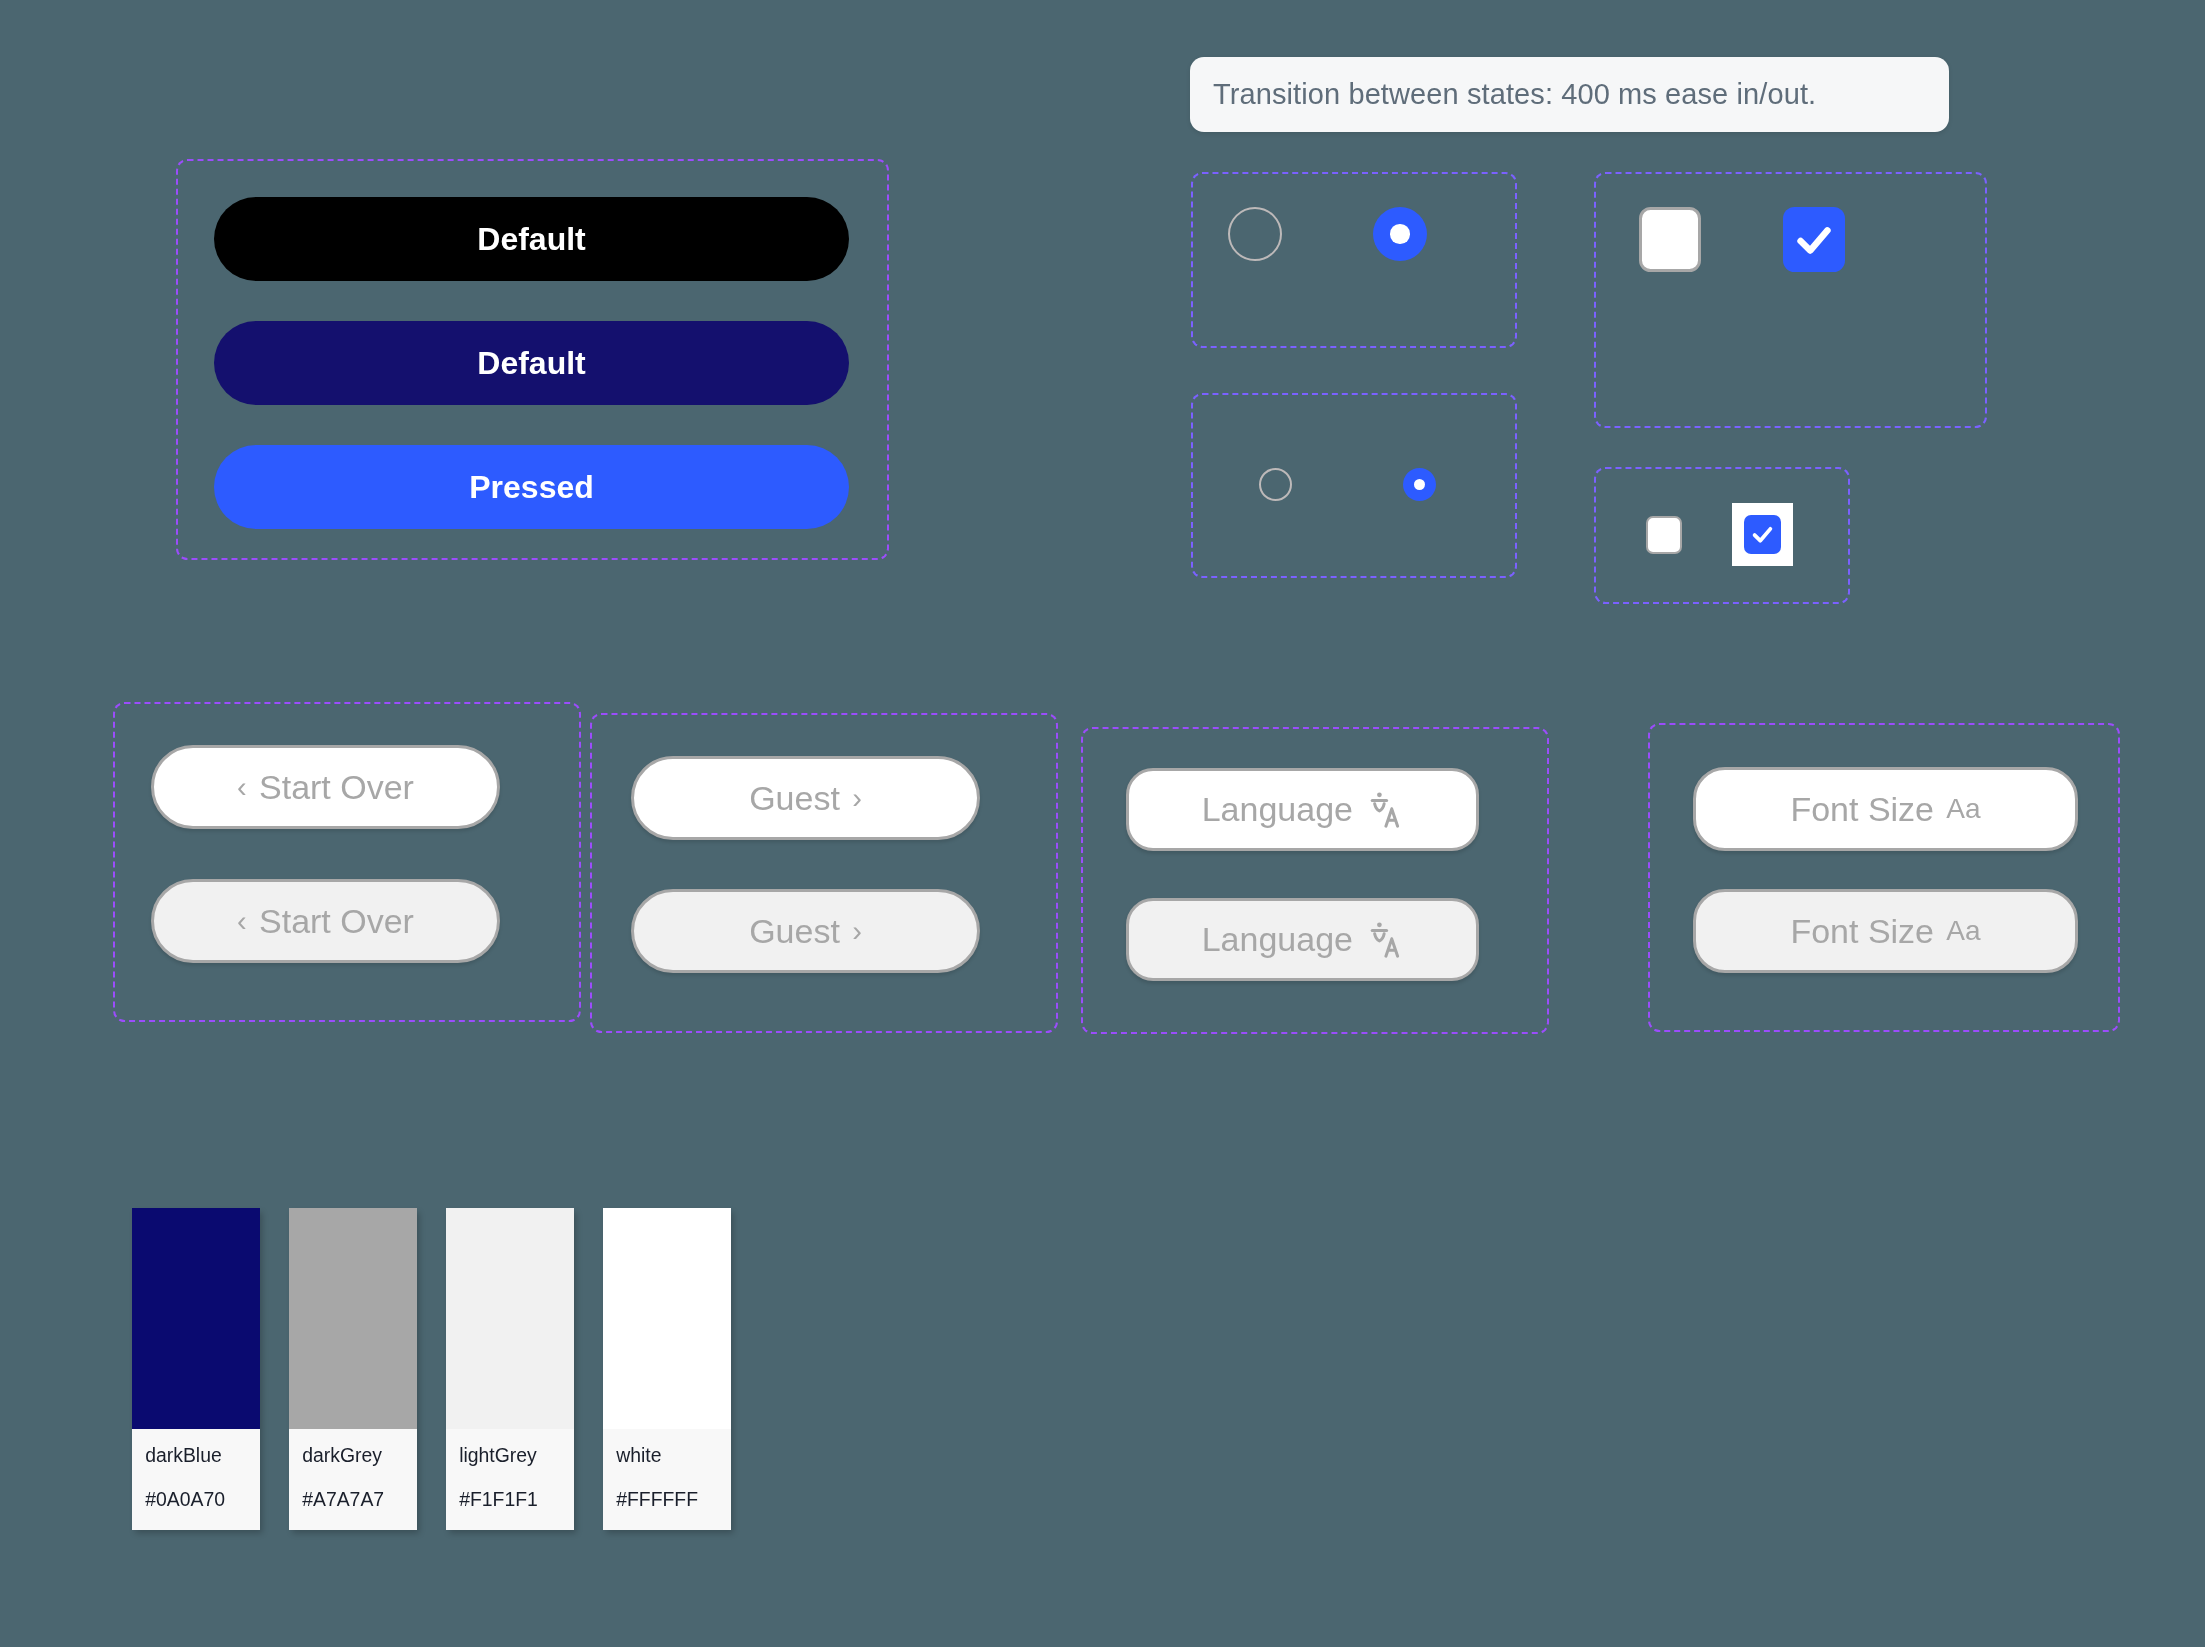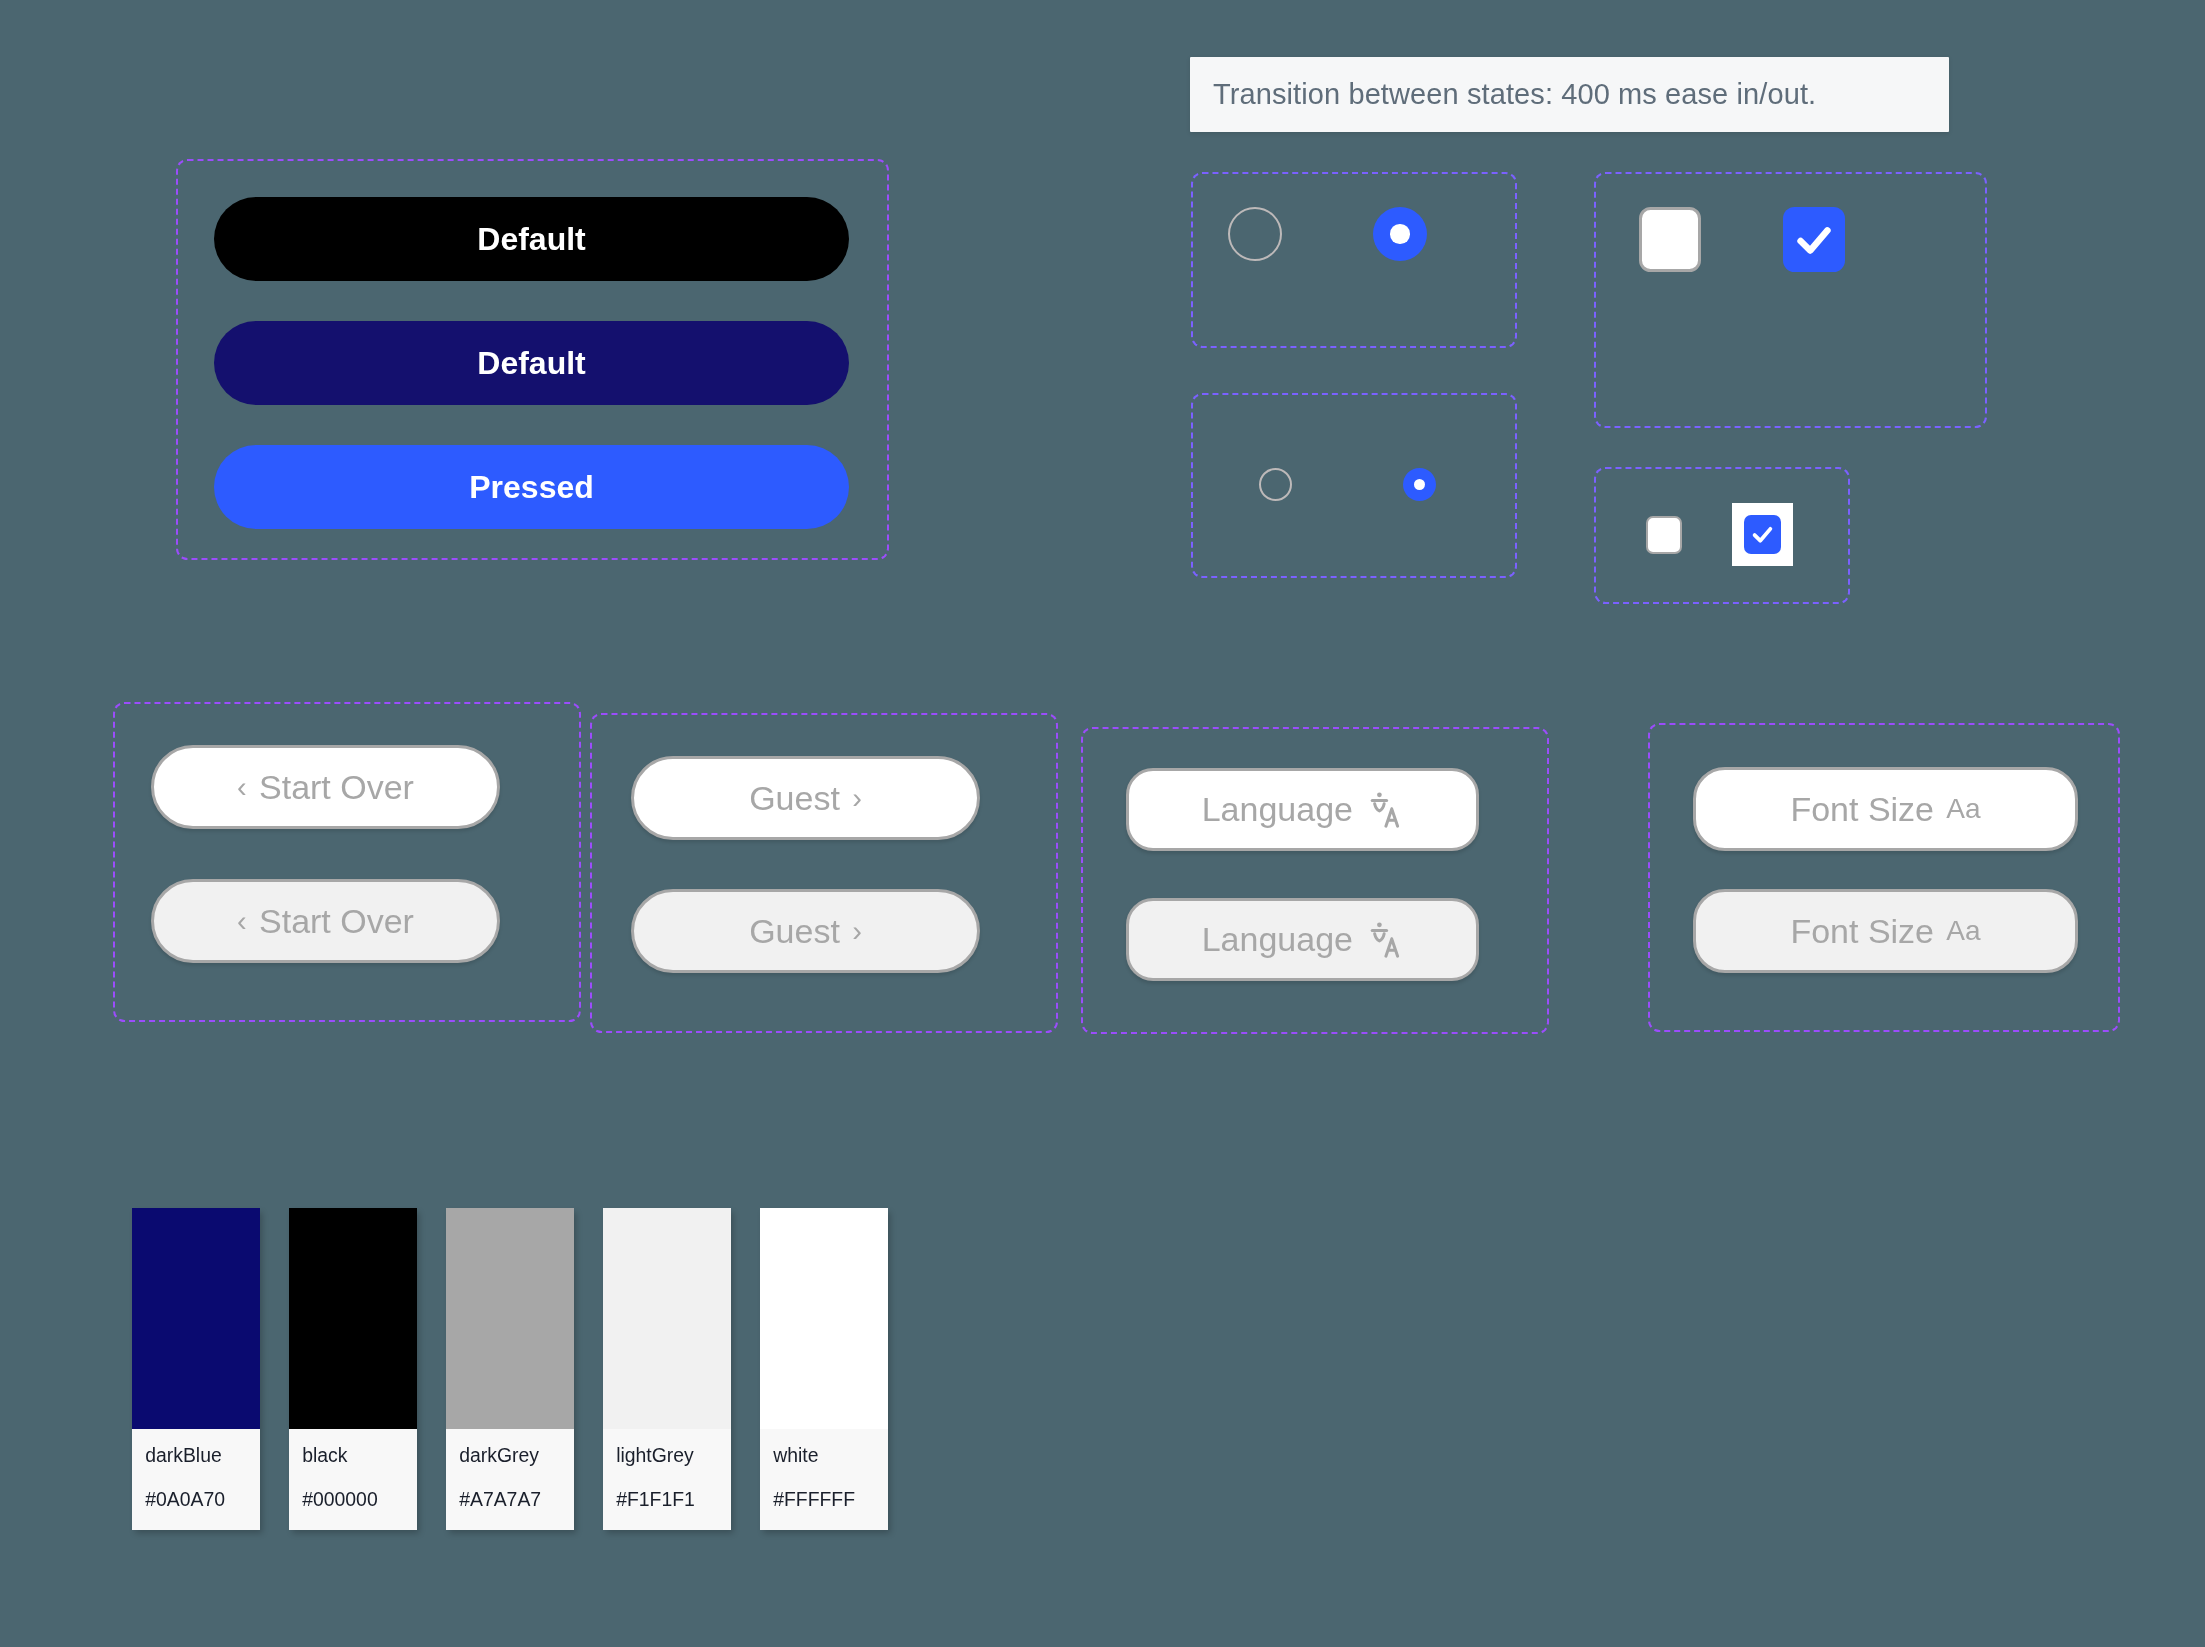--- a/index.html
+++ b/index.html
@@ -28,21 +28,21 @@
 
   
   #transition-note {
     position: absolute;
     left: 1190px;
     top: 57px;
     width: 759px;
     height: 75px;
     box-sizing: border-box;
     background: #f6f7f8;
-    border-radius: 1px;
+    border-radius: 14px;
     display: flex;
     align-items: center;
     padding-left: 23px;
     box-shadow: 0 1.3px 4.4px rgba(0,0,0,.10);
   }
   #transition-note .note-text {
     font-size: 29px;
     color: #5f6d7a;
     letter-spacing: 0.1px;
     white-space: nowrap;
@@ -291,27 +291,20 @@
   <span>Font Size</span>
   <span class="tail">Aa</span>
 </div>
 
 <div id="swatch-row">
   <div class="swatch">
     <div class="chip" style="background: rgb(10, 10, 112);"></div>
     <div class="meta">
       <span class="sw-name">darkBlue</span>
       <span class="sw-hex">#0A0A70</span>
-    </div>
-  </div>
-  <div class="swatch">
-    <div class="chip" style="background: rgb(0, 0, 0);"></div>
-    <div class="meta">
-      <span class="sw-name">black</span>
-      <span class="sw-hex">#000000</span>
     </div>
   </div>
   <div class="swatch">
     <div class="chip" style="background: rgb(167, 167, 167);"></div>
     <div class="meta">
       <span class="sw-name">darkGrey</span>
       <span class="sw-hex">#A7A7A7</span>
     </div>
   </div>
   <div class="swatch">

